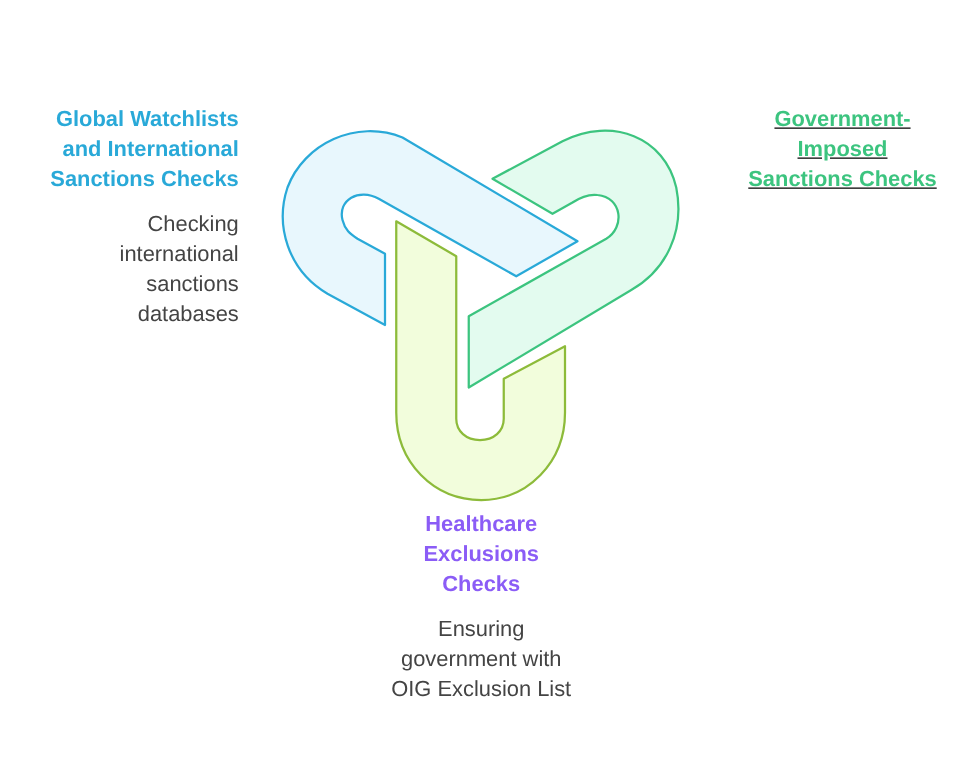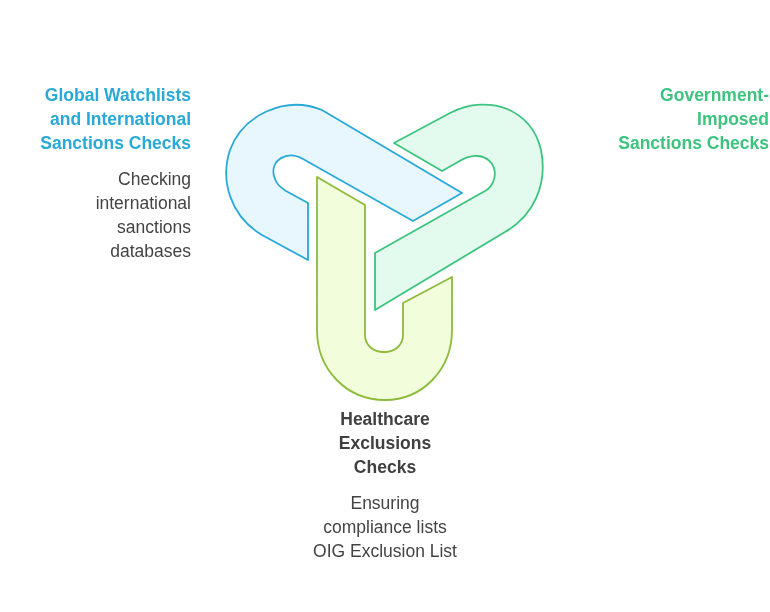--- a/index.html
+++ b/index.html
@@ -3,21 +3,21 @@
   <meta charset="utf-8">
   <style>
     html, body { margin: 0; padding: 0; background: #ffffff; }
     body { width: 770px; height: 612px; position: relative; overflow: hidden;
            font-family: "Liberation Sans", "DejaVu Sans", sans-serif; }
     .diagram { position: absolute; left: 0; top: 0; width: 770px; height: 506px; }
     .block { position: absolute; }
     .title { font-weight: bold; font-size: 17.5px; line-height: 24px; white-space: pre-line; }
     .desc { font-size: 17.5px; line-height: 24px; color: #444444; white-space: pre-line; margin-top: 12px; }
     #blk-left { right: 579px; top: 83px; width: 220px; text-align: right; }
-    #blk-right { left: 579px; top: 83px; width: 190px; text-align: right; }
+    #blk-right { left: 579px; top: 83px; width: 190px; text-align: center; text-decoration: underline; }
     #blk-bottom { left: 285px; top: 407px; width: 200px; text-align: center; }
   </style>
 </head>
 <body>
 
 <div class="diagram">
   <svg width="770" height="612" viewBox="0 0 770 612">
 
     <path d="M 308 260 L 262 235 C 230 216 220 180 230 150 C 243 115 285 95 322 110 L 462 193 L 413 221 L 303 159 C 287 150 270 160 274 176 C 276 184 280 187 286 191 L 308 203 Z" fill="#E8F7FD" stroke="#29A9D8" stroke-width="1.8" stroke-linejoin="round"></path>
 
@@ -36,20 +36,20 @@
 databases</div>
   </div>
 
   <div id="blk-right" class="block">
     <div class="title" style="color:#3CC47F">Government-
 Imposed
 Sanctions Checks</div>
   </div>
 
   <div id="blk-bottom" class="block">
-    <div class="title" style="color:#404040">Healthcare
+    <div class="title" style="color:#8b5cf6">Healthcare
 Exclusions
 Checks</div>
     <div class="desc">Ensuring
-compliance lists
+government with
 OIG Exclusion List</div>
   </div>
 </div>
 
 </body></html>

